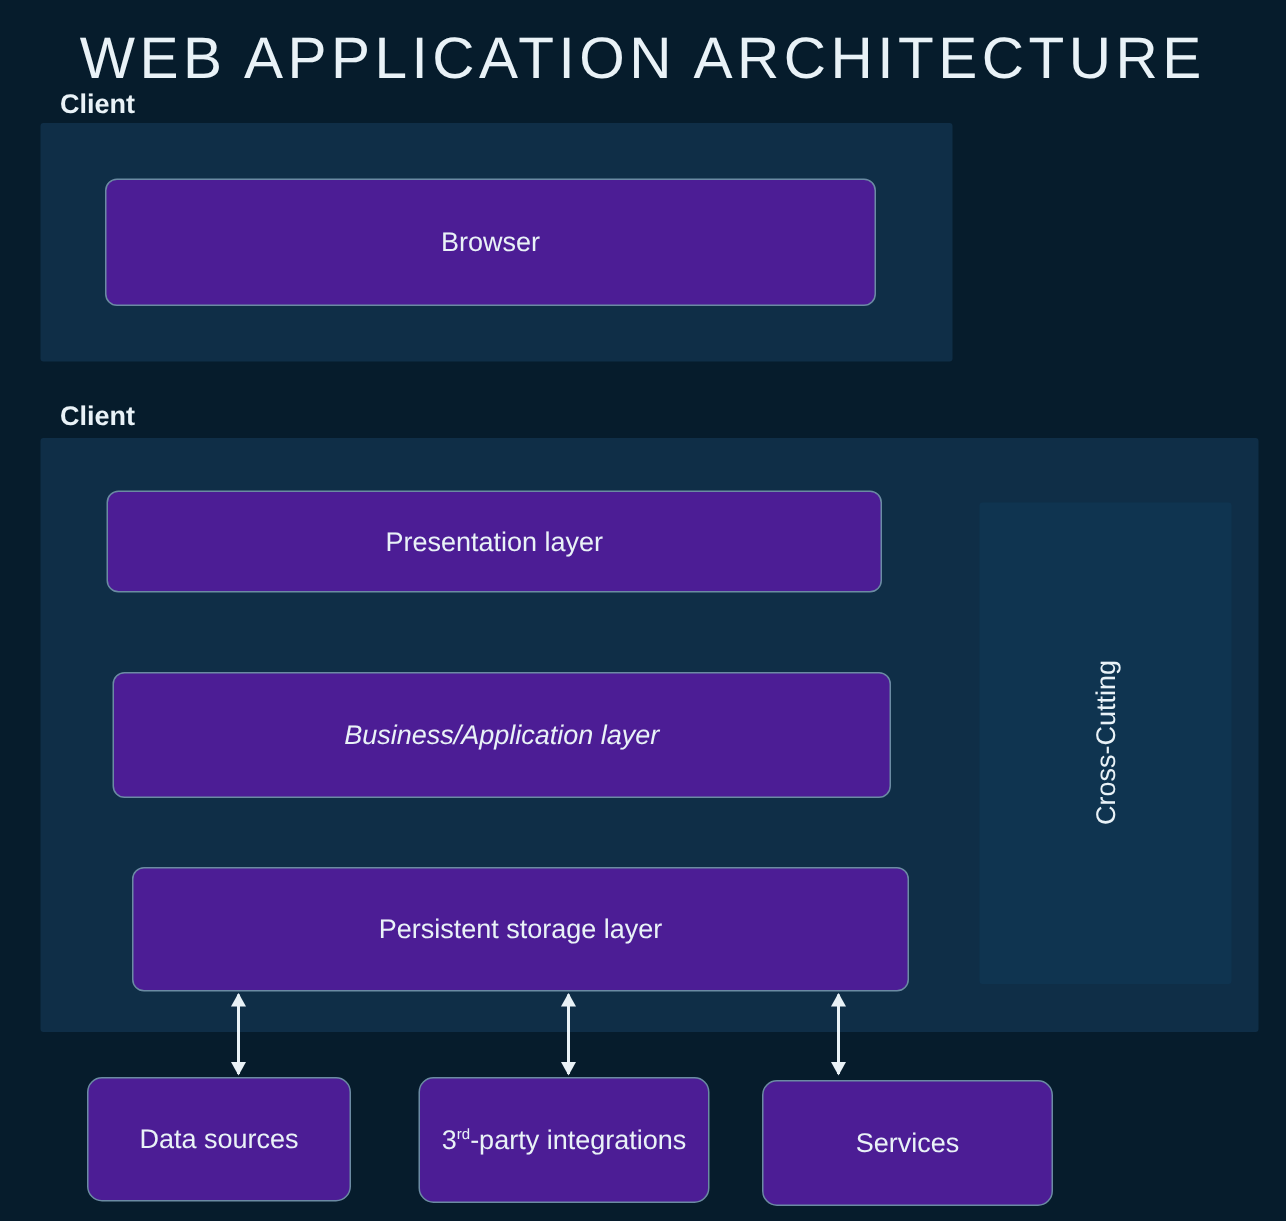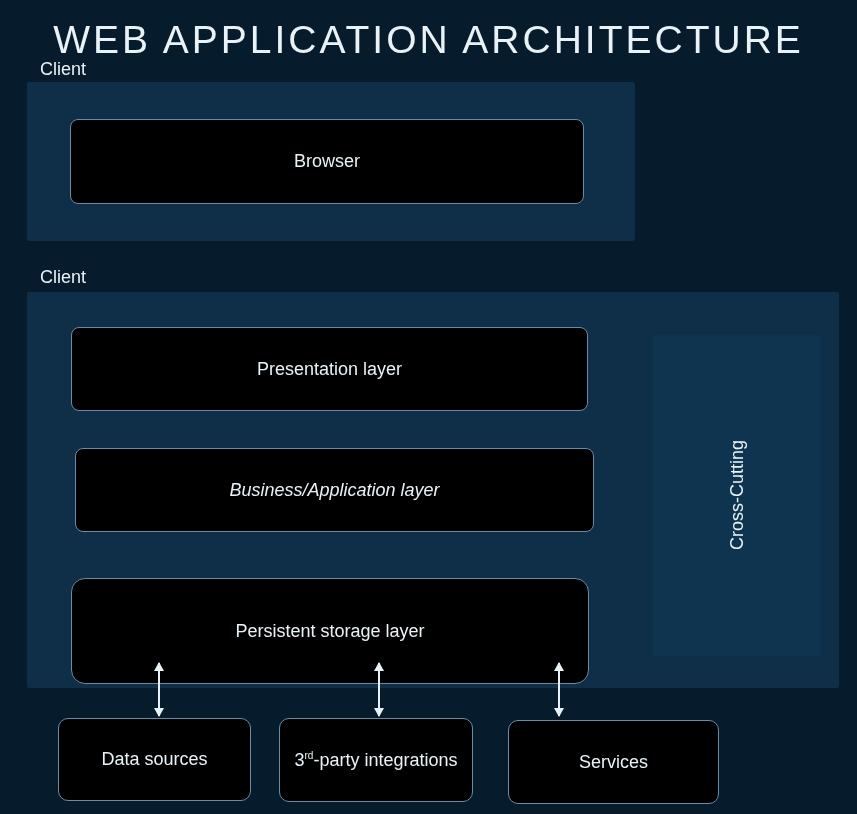--- a/index.html
+++ b/index.html
@@ -17,30 +17,30 @@
     font-size: 39px;
     font-weight: 400;
     letter-spacing: 3px;
     padding-top: 18px;
     color: #e9f2f7;
   }
   .section-label {
     position: absolute;
     font-size: 18px;
     color: #e9f2f7;
-    font-weight: 400;
+    font-weight: 700;
   }
   .panel {
     position: absolute;
     background: #0f2e47;
     border-radius: 2px;
   }
   .box {
     position: absolute;
-    background: #000000;
+    background: #4c1d95;
     border: 1px solid #6b8ba3;
     border-radius: 8px;
     display: flex;
     align-items: center;
     justify-content: center;
     color: #e9f2f7;
     font-size: 18px;
   }
   .box-plain {
     position: absolute;
@@ -77,41 +77,41 @@
 
 <div class="section-label" style="left:40px; top:59px;">Client</div>
 <div class="panel" style="left:27px; top:82px; width:608px; height:159px;"></div>
 <div class="box" style="left:70px; top:119px; width:514px; height:85px;">
   <span>Browser</span>
 </div>
 
 <div class="section-label" style="left:40px; top:267px;">Client</div>
 <div class="panel" style="left:27px; top:292px; width:812px; height:396px;"></div>
 
-<div class="box" style="left:71px; top:327px; width:517px; height:84px;">
+<div class="box" style="left:71px; top:327px; width:517px; height:68px;">
   <span>Presentation layer</span>
 </div>
 <div class="box" style="left:75px; top:448px; width:519px; height:84px;font-style:italic;">
   <span>Business/Application layer</span>
 </div>
-<div class="box" style="left:71px; top:578px; width:518px; height:106px;border-radius:14px;">
+<div class="box" style="left:88px; top:578px; width:518px; height:83px;">
   <span>Persistent storage layer</span>
 </div>
 
 <div class="box-plain" style="left:653px; top:335px; width:168px; height:321px; display:flex; align-items:center; justify-content:center;">
   <span class="vtext">Cross-Cutting</span>
 </div>
 
 <div class="arrow" style="left:158px; top:663px; height:53px;"></div>
 <div class="arrow" style="left:378px; top:663px; height:53px;"></div>
 <div class="arrow" style="left:558px; top:663px; height:53px;"></div>
 
-<div class="box" style="left:58px; top:718px; width:193px; height:83px; border-radius:10px;">
+<div class="box" style="left:58px; top:718px; width:176px; height:83px; border-radius:10px;">
   <span>Data sources</span>
 </div>
 <div class="box" style="left:279px; top:718px; width:194px; height:84px; border-radius:10px;">
   <span>
     <span>3</span><sup>rd</sup><span>-party integrations</span>
   </span>
 </div>
-<div class="box" style="left:508px; top:720px; width:211px; height:84px; border-radius:10px;">
+<div class="box" style="left:508px; top:720px; width:194px; height:84px; border-radius:10px;">
   <span>Services</span>
 </div>
 
 </body></html>

